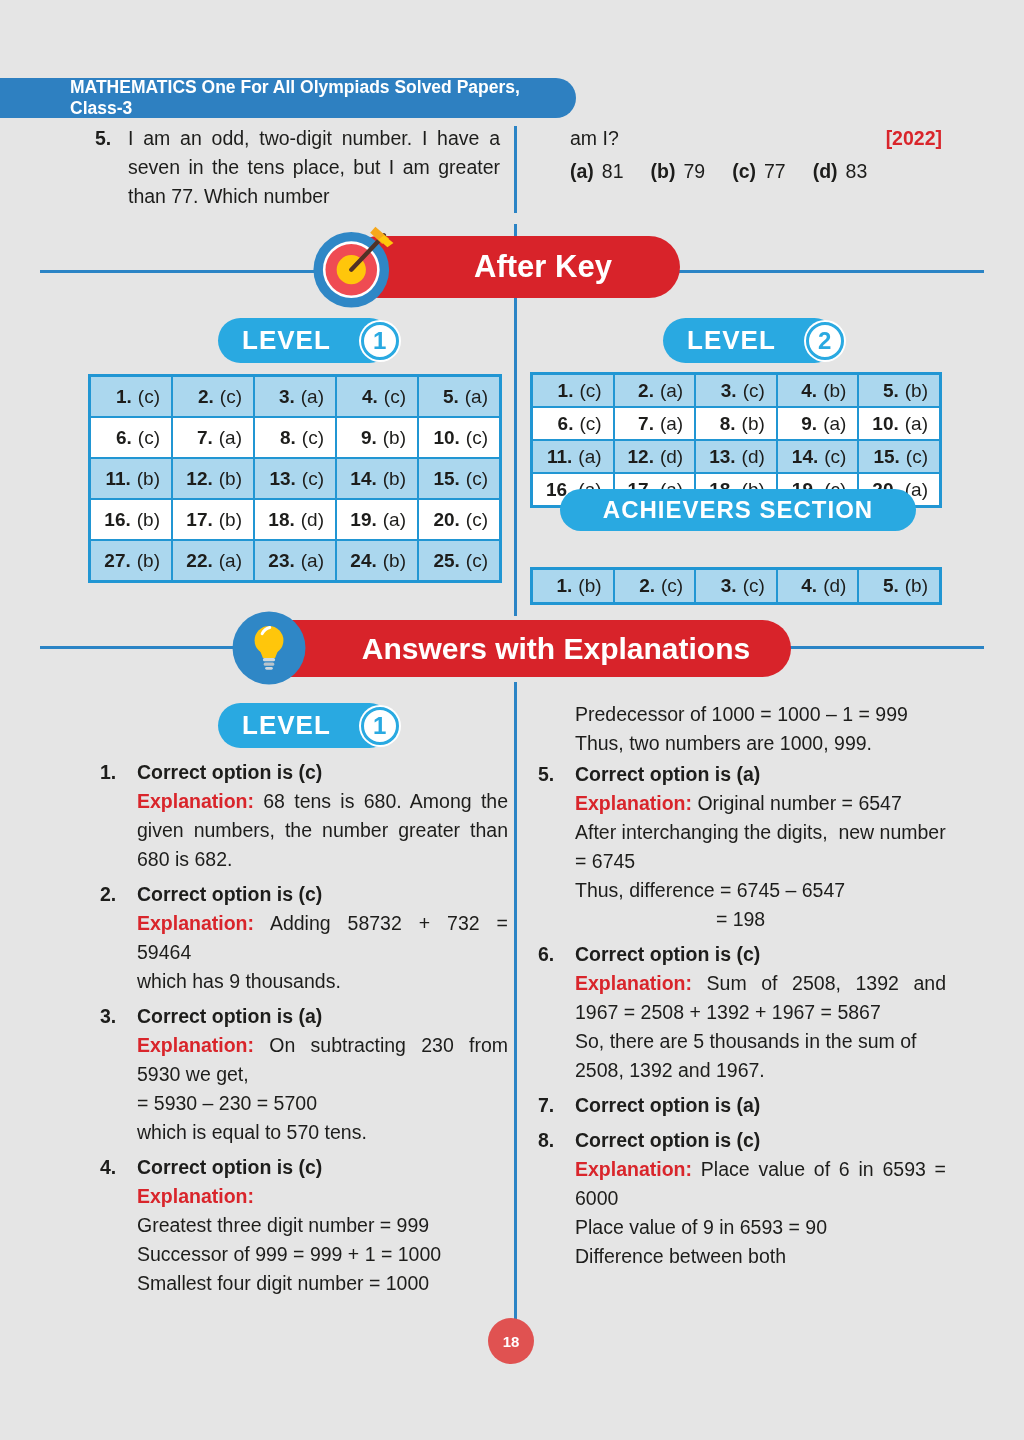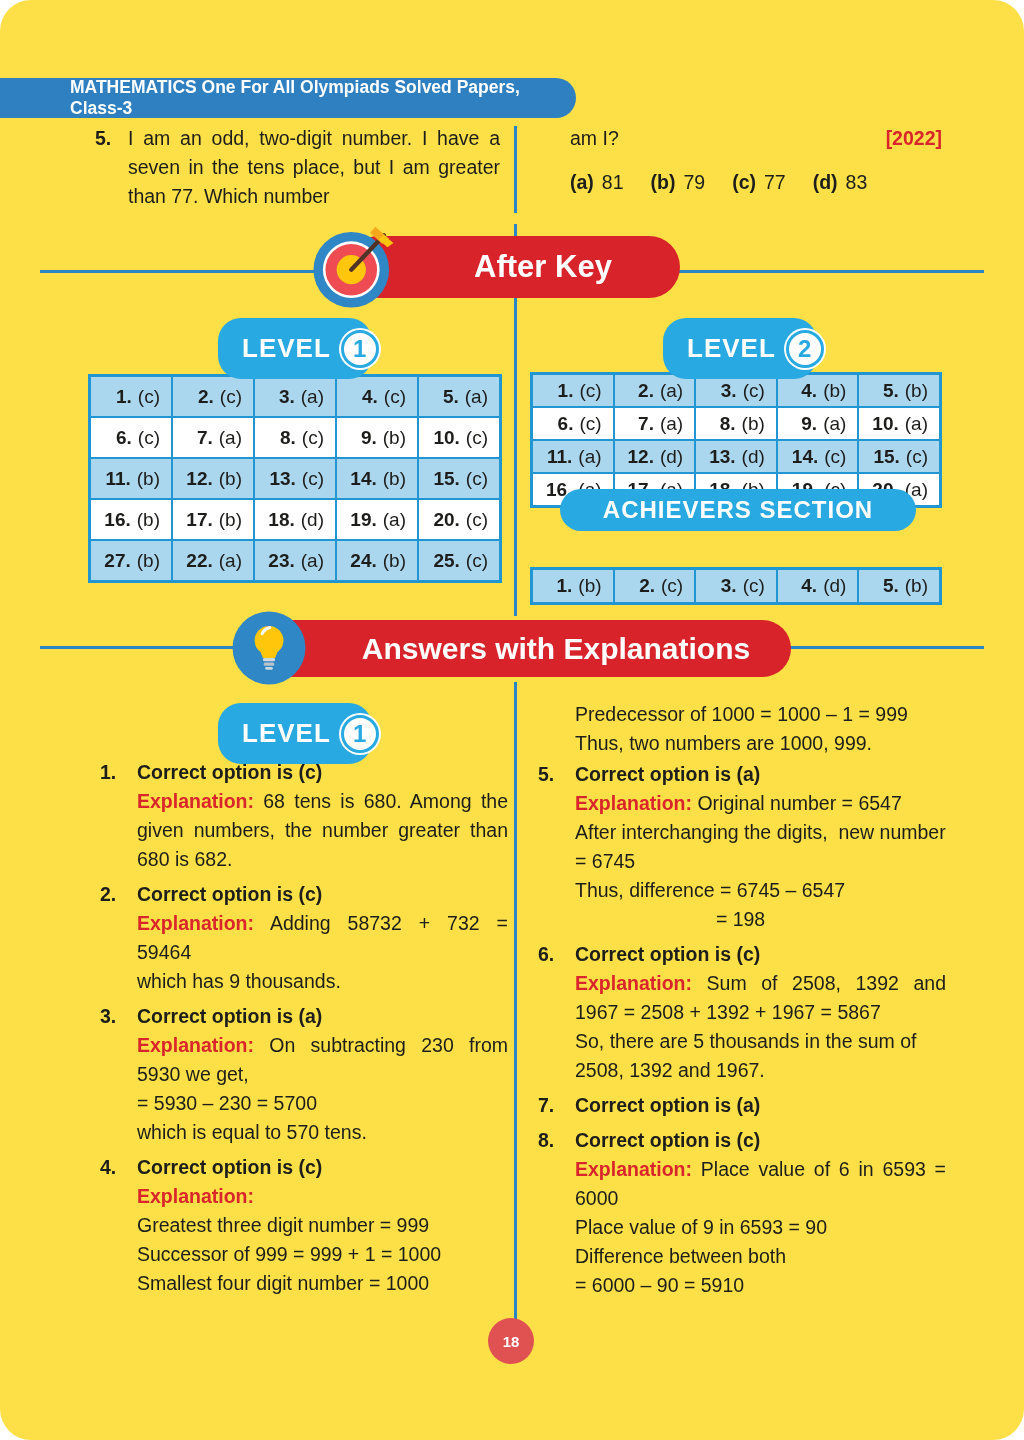--- a/index.html
+++ b/index.html
@@ -1,18 +1,18 @@
 <!DOCTYPE html>
 <html><head>
 <meta charset="utf-8">
 <style>
   * { margin:0; padding:0; box-sizing:border-box; }
   html,body { background:#ffffff; }
   body { font-family:"Liberation Sans", sans-serif; color:#1d1d1b; }
-  .page { position:relative; width:1024px; height:1440px; background:#fde047; overflow:hidden;border-radius:31px; }
+  .page { position:relative; width:1024px; height:1440px; background:#e5e5e5; overflow:hidden; }
 
   
   .header-banner { position:absolute; left:0; top:78px; width:576px; height:40px;
     background:#2e80c1; border-radius:0 20px 20px 0; display:flex; align-items:center;
     justify-content:center; padding-left:70px; }
   .header-banner span { color:#fff; font-weight:bold; font-size:17.5px; }
 
   
   .vdiv { position:absolute; left:514px; width:3px; background:#2b84c5; }
   .vdiv.s1 { top:126px; height:87px; }
@@ -23,39 +23,39 @@
   .hline.h2 { top:646px; }
 
   
   .q-left { position:absolute; left:95px; top:124px; width:405px; display:flex;
     font-size:19.5px; line-height:29px; }
   .q-num { font-weight:bold; width:33px; flex-shrink:0; }
   .q-text { flex:1; text-align:justify; }
   .q-right { position:absolute; left:570px; top:124px; width:372px; font-size:19.5px; line-height:29px; }
   .q-right .row1 { display:flex; justify-content:space-between; }
   .year-tag { color:#d9252b; font-weight:bold; }
-  .opts { display:flex; margin-top:15px;align-items:center; }
+  .opts { display:flex; margin-top:4px;align-items:center; }
   .opt { margin-right:27px; white-space:nowrap; }
   .opt b { margin-right:8px; }
 
   
   .banner-red { position:absolute; background:#d8232a; border-radius:32px; display:flex;
     align-items:center; justify-content:center; z-index:5; }
   .banner-red .banner-text { color:#fff; font-weight:bold; }
   .banner-ak { left:348px; top:236px; width:332px; height:62px; padding-left:58px; }
   .banner-ak .banner-text { font-size:31px; }
   .banner-expl { left:243px; top:620px; width:548px; height:57px; padding-left:78px; }
   .banner-expl .banner-text { font-size:30px; }
   .banner-icon { position:absolute; }
   .icon-target { left:-38px; top:-11px; width:86px; height:86px; }
   .icon-bulb { left:-12px; top:-10px; width:76px; height:76px; }
 
   
-  .pill { position:absolute; height:61px; background:#29a9e1; border-radius:23px;
-    display:flex; align-items:center; padding:0 5px 0 24px; z-index:4; }
+  .pill { position:absolute; height:45px; background:#29a9e1; border-radius:23px;
+    display:flex; align-items:center; padding:0 5px 0 24px; z-index:4;gap:20px; }
   .pill-label { color:#fff; font-weight:bold; font-size:26px; letter-spacing:1px; margin-right:10px; }
   .pill-circle { width:38px; height:38px; background:#fff; border:3px solid #29a9e1; border-radius:50%;
     display:flex; align-items:center; justify-content:center; margin-right:-12px; box-shadow:0 0 0 2px #fff; }
   .pill-circle span { color:#29a9e1; font-weight:bold; font-size:24px; }
   .pill-l1 { left:218px; top:318px; }
   .pill-l2 { left:663px; top:318px; }
   .pill-expl { left:218px; top:703px; }
   .pill-ach { position:absolute; left:560px; top:489px; width:356px; height:42px; background:#29a9e1;
     border-radius:21px; display:flex; align-items:center; justify-content:center; }
   .pill-ach span { color:#fff; font-weight:bold; font-size:24px; letter-spacing:1px; }
@@ -449,21 +449,20 @@
         <div class="iheading">Correct option is (a)</div>
       </div>
     </div>
     <div class="item">
       <div class="inum">8.</div>
       <div class="ibody">
         <div class="iheading">Correct option is (c)</div>
         <p class="iexpl"><span class="rlabel">Explanation:</span><span> Place value of 6 in 6593 = 6000</span></p>
         <div class="iline">Place value of 9 in 6593 = 90</div>
         <div class="iline">Difference between both</div>
-        <div class="iline">= 6000 – 90 = 5910</div>
       </div>
     </div>
   </div>
 
   <div class="page-circle">
     <span>18</span>
   </div>
 
 </div>
 

